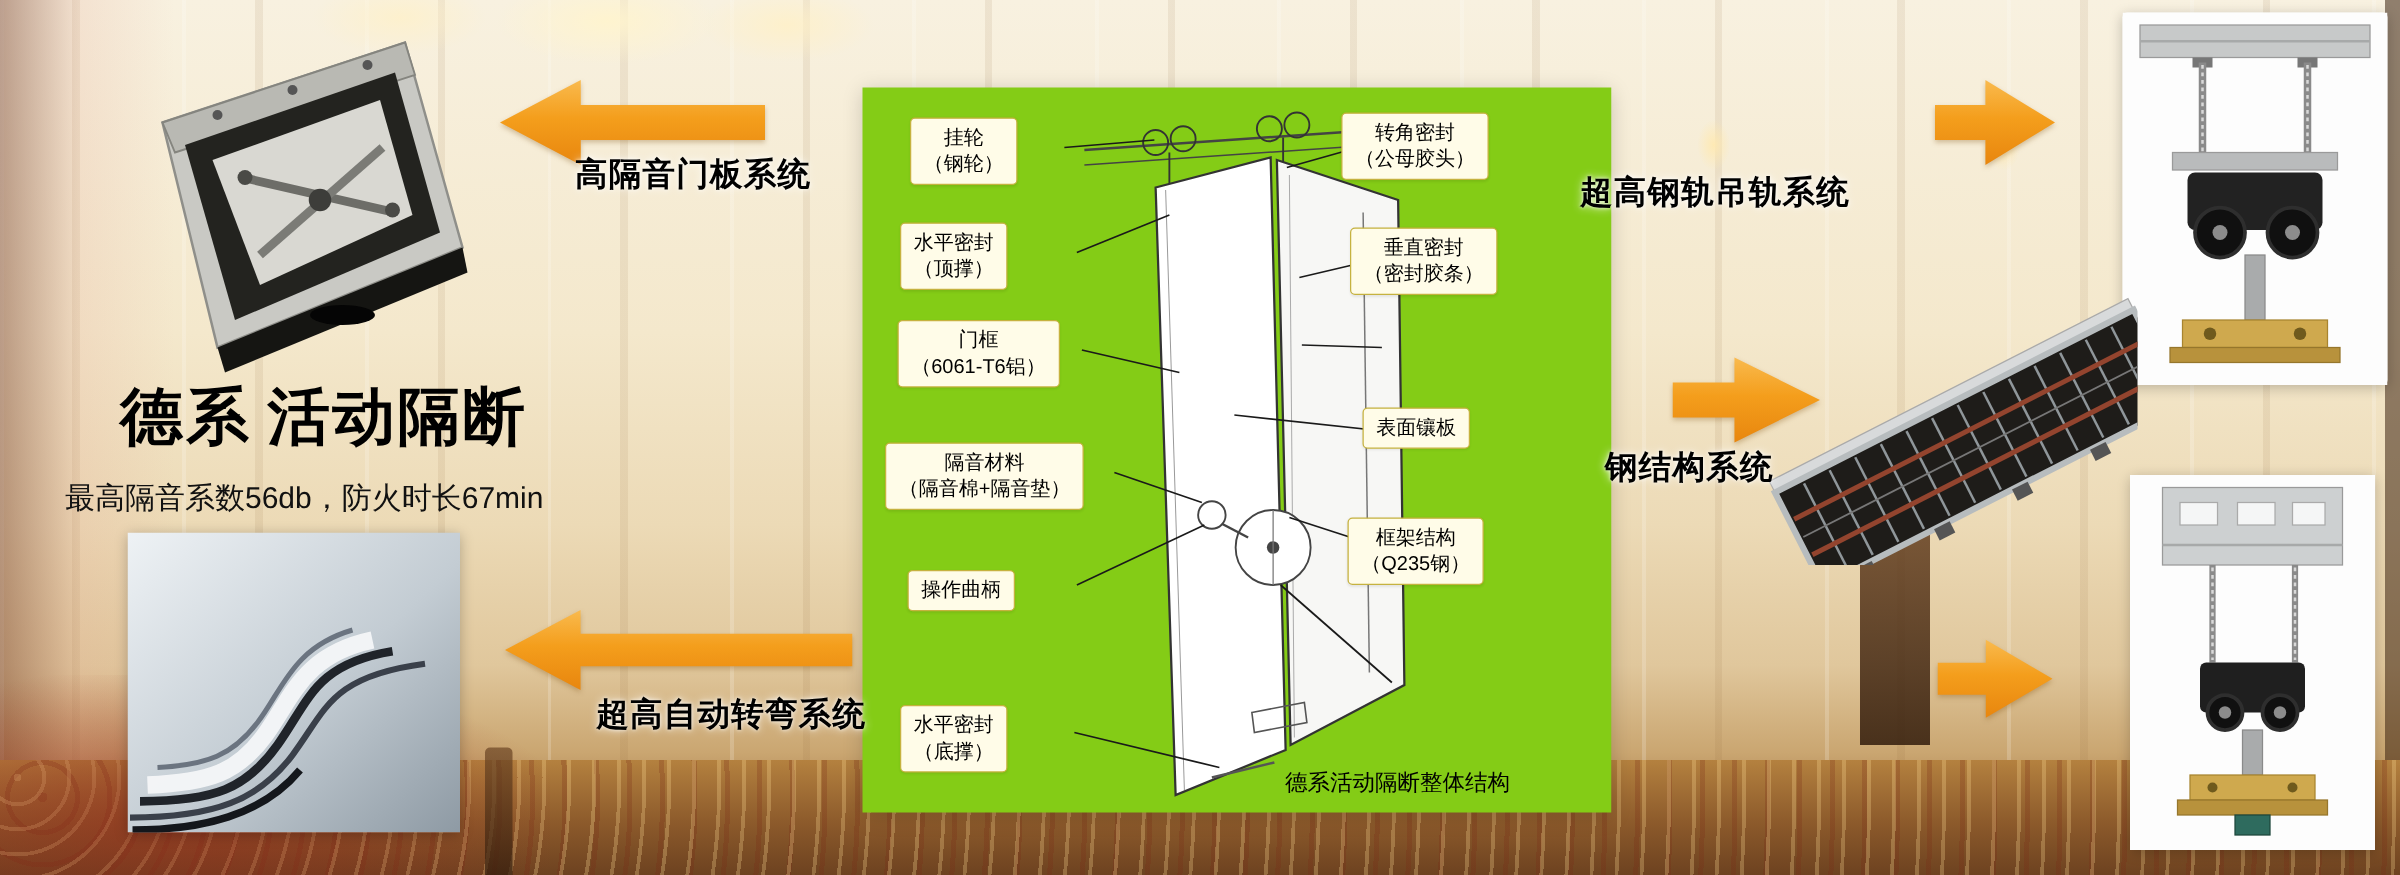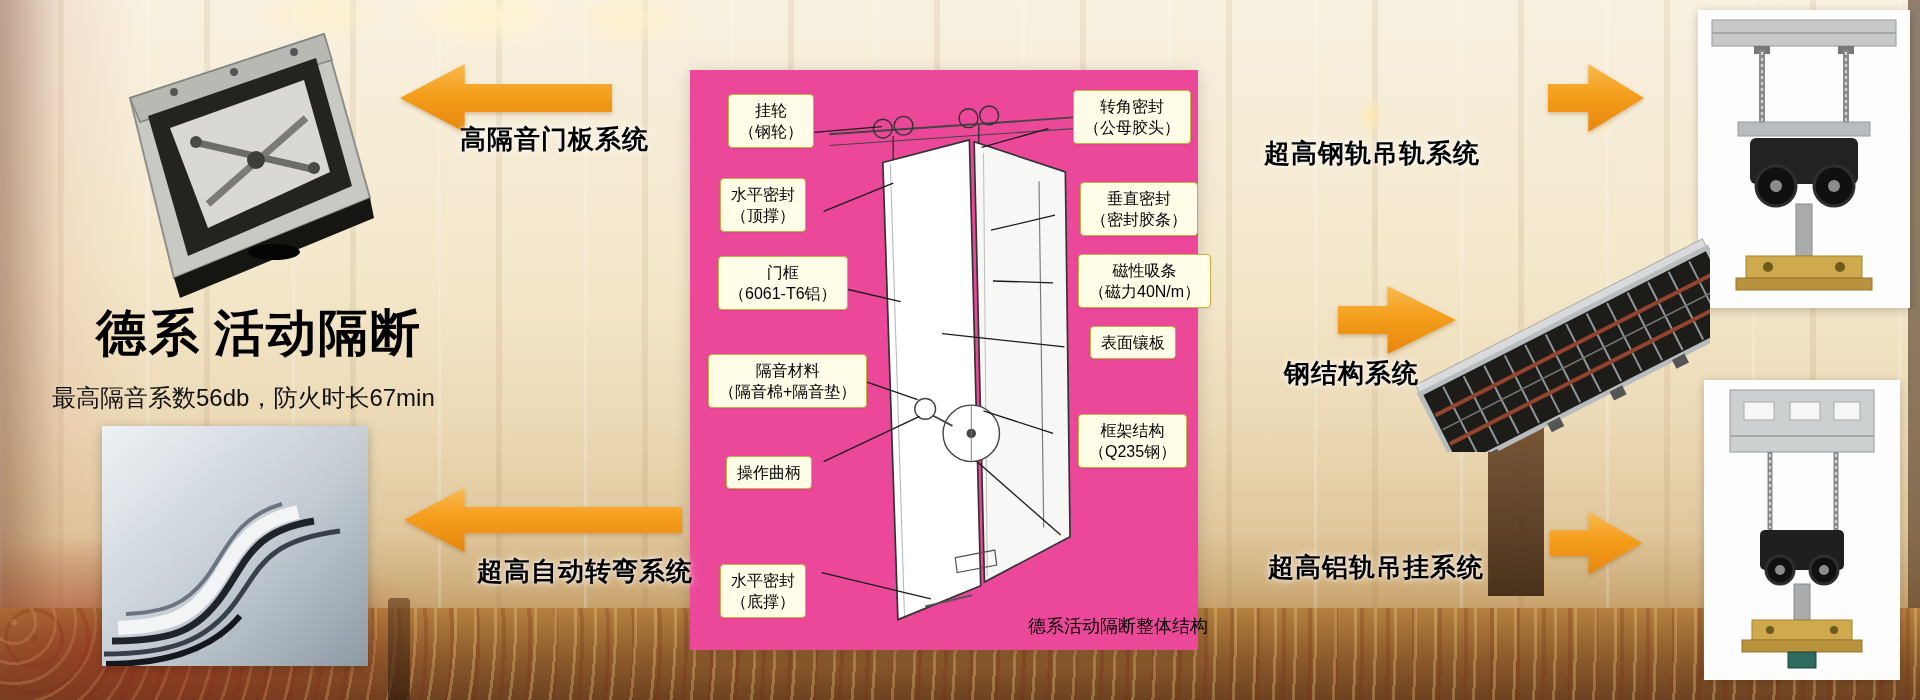--- a/index.html
+++ b/index.html
@@ -49,21 +49,21 @@
 
   
   .arrow{position:absolute;z-index:4;filter:drop-shadow(0 2px 2px rgba(120,70,0,.3));}
   #arrow-tl{left:400px;top:62px;width:212px;height:72px;}
   #arrow-bl{left:404px;top:486px;width:278px;height:68px;}
   #arrow-tr{left:1548px;top:62px;width:96px;height:72px;}
   #arrow-mr{left:1338px;top:284px;width:118px;height:72px;}
   #arrow-br{left:1550px;top:510px;width:92px;height:66px;}
 
   
-  .panel{position:absolute;left:690px;top:70px;width:508px;height:580px;background:#ec4899;
+  .panel{position:absolute;left:690px;top:70px;width:599px;height:580px;background:#84cc16;
     box-shadow:0 3px 16px rgba(0,0,0,.18);z-index:3;}
   .diagram-art{position:absolute;left:0;top:0;width:100%;height:100%;}
   .callout{position:absolute;background:#FFFCE8;border:1px solid #C6B23F;border-radius:4px;
     padding:5px 10px;font-size:16px;line-height:1.32;text-align:center;white-space:nowrap;color:#000;z-index:3;
     box-shadow:0 1px 2px rgba(0,0,0,.08);}
   .caption{position:absolute;left:338px;top:544px;font-size:18px;color:#000;z-index:3;white-space:nowrap;}
 
   
   .photo{position:absolute;z-index:2;}
   .photo svg{width:100%;height:100%;display:block;}
@@ -158,21 +158,20 @@
     <polygon points="100,36 42,2 42,22 0,22 0,50 42,50 42,70" fill="url(#arrowGrad)"></polygon>
   </svg>
   <svg class="arrow" id="arrow-br" viewBox="0 0 100 72" preserveAspectRatio="none">
     <polygon points="100,36 42,2 42,22 0,22 0,50 42,50 42,70" fill="url(#arrowGrad)"></polygon>
   </svg>
 
   <div class="syslabel" id="label-door">高隔音门板系统</div>
   <div class="syslabel" id="label-turn">超高自动转弯系统</div>
   <div class="syslabel" id="label-steelrail">超高钢轨吊轨系统</div>
   <div class="syslabel" id="label-steelstruct">钢结构系统</div>
-  <div class="syslabel" id="label-alurail">超高铝轨吊挂系统</div>
 
   <div class="panel">
     <svg class="diagram-art" viewBox="0 0 540 580">
 
       <line x1="148" y1="50" x2="438" y2="30" stroke="#444" stroke-width="2"></line>
       <line x1="148" y1="62" x2="438" y2="42" stroke="#444" stroke-width="1.2"></line>
 
       <circle cx="205" cy="44" r="10" fill="none" stroke="#333" stroke-width="1.5"></circle>
       <circle cx="227" cy="41" r="10" fill="none" stroke="#333" stroke-width="1.5"></circle>
       <line x1="216" y1="52" x2="216" y2="80" stroke="#333" stroke-width="1.5"></line>
@@ -236,24 +235,20 @@
       <div>（底撑）</div>
     </div>
 
     <div class="callout" style="left:390px;top:112px">
       <div>垂直密封</div>
       <div>（密封胶条）</div>
     </div>
     <div class="callout" style="left:383px;top:20px">
       <div>转角密封</div>
       <div>（公母胶头）</div>
-    </div>
-    <div class="callout" style="left:388px;top:184px">
-      <div>磁性吸条</div>
-      <div>（磁力40N/m）</div>
     </div>
     <div class="callout" style="left:400px;top:256px">
       <div>表面镶板</div>
       <div></div>
     </div>
     <div class="callout" style="left:388px;top:344px">
       <div>框架结构</div>
       <div>（Q235钢）</div>
     </div>
 

